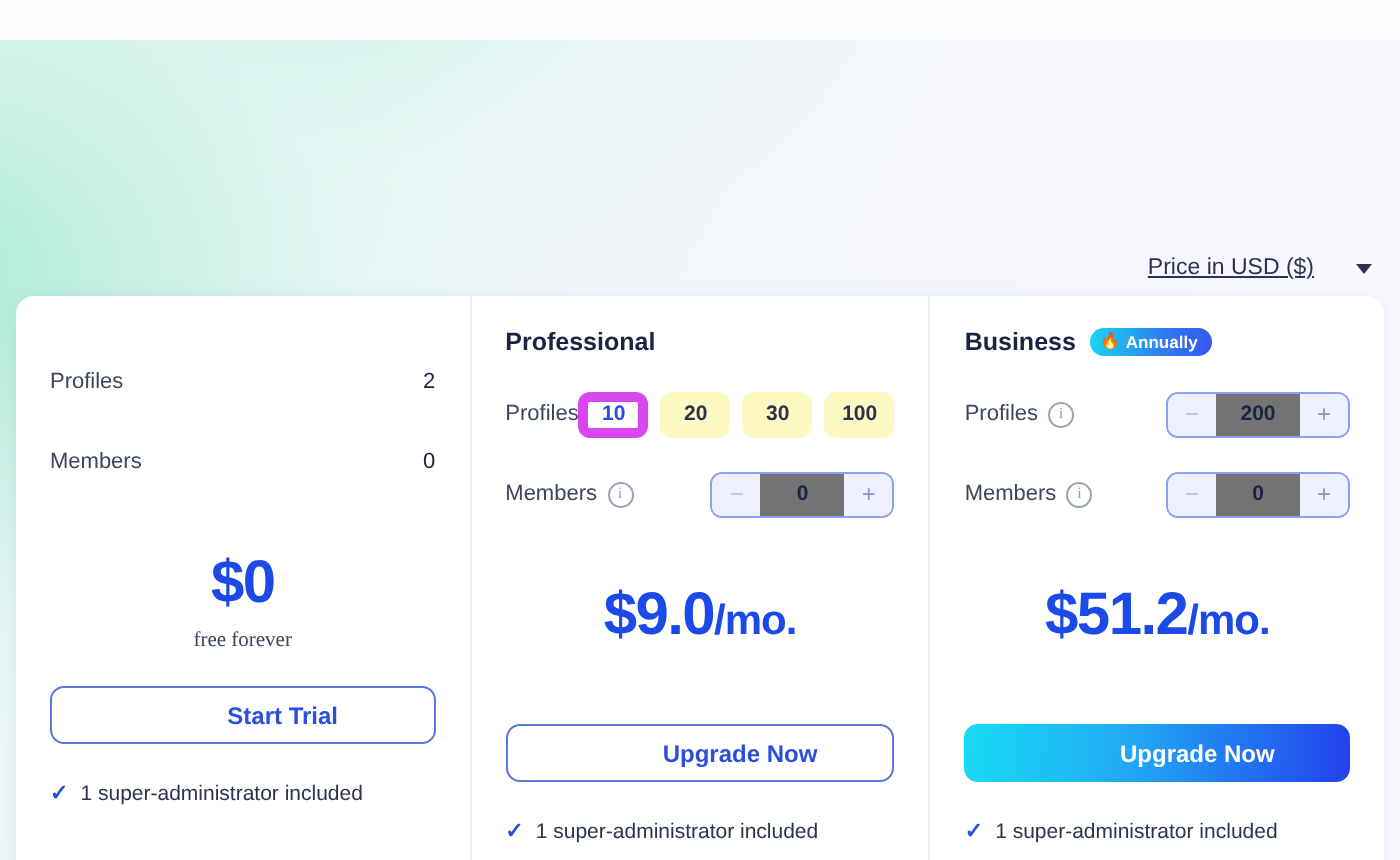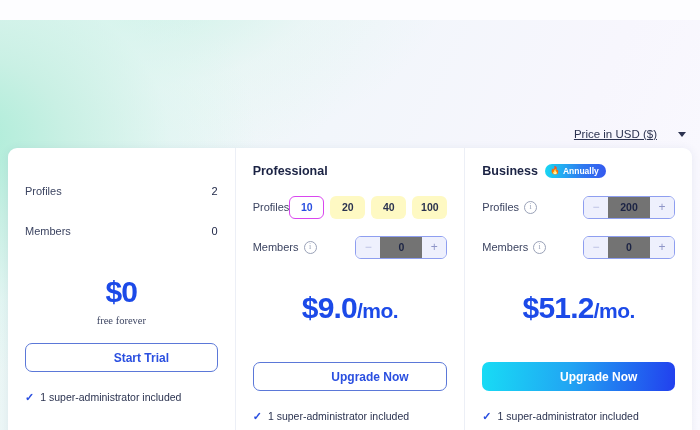--- a/index.html
+++ b/index.html
@@ -179,21 +179,21 @@
     font-size: 10.5px;
     font-weight: bold;
     color: #2b3350;
     display: flex;
     align-items: center;
     justify-content: center;
     box-sizing: border-box;
   }
   .pill.sel {
     background: #ffffff;
-    border: 1px solid #d946ef;
+    border: 5px solid #d946ef;
     color: #2a4fe0;
   }
 
   
   .stepper {
     display: flex;
     align-items: stretch;
     width: 92px; height: 23px;
     border: 1px solid #8e9ef0;
     border-radius: 6px;
@@ -336,21 +336,21 @@
         <div class="plan-head">
           <div class="plan-name">Professional</div>
         </div>
         <div class="opt-row">
           <div class="opt-label">
             <span>Profiles</span>
           </div>
           <div class="pills">
             <div class="pill sel">10</div>
             <div class="pill">20</div>
-            <div class="pill">40</div>
+            <div class="pill">30</div>
             <div class="pill">100</div>
           </div>
         </div>
         <div class="opt-row">
           <div class="opt-label">
             <span>Members</span>
             <i class="info-icon">i</i>
           </div>
           <div class="stepper">
             <div class="stp-btn minus">−</div>

